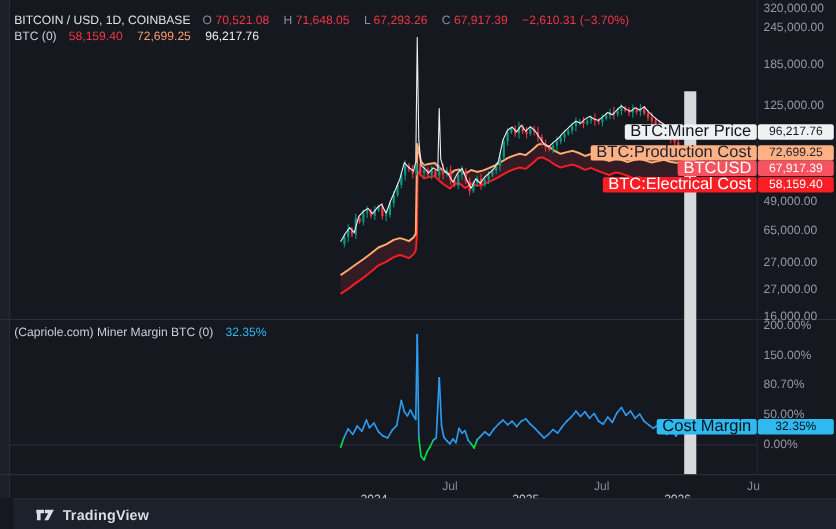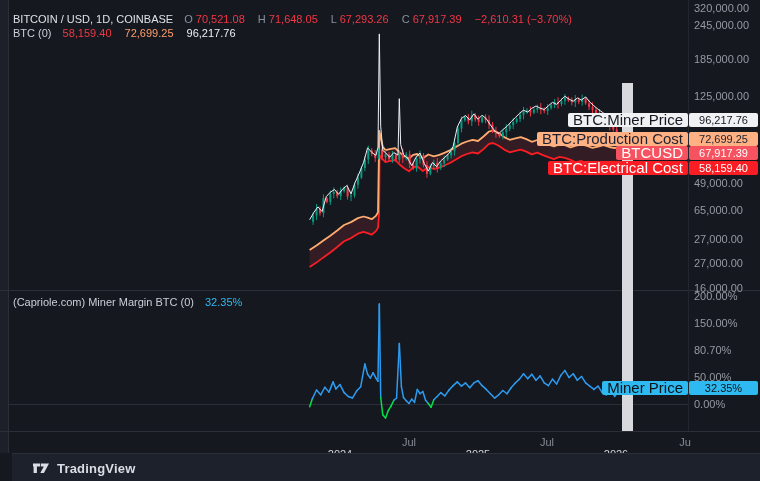--- a/index.html
+++ b/index.html
@@ -377,21 +377,21 @@
     </div>
   <div id="flags">
       <div class="flagname" style="top: 113px; background: rgb(240, 241, 243); color: rgb(19, 23, 34);">BTC:Miner Price</div>
       <div class="flagval" style="top: 113px; background: rgb(240, 241, 243); color: rgb(19, 23, 34);">96,217.76</div>
       <div class="flagname" style="top: 132px; background: rgb(255, 177, 131); color: rgb(28, 32, 48);">BTC:Production Cost</div>
       <div class="flagval" style="top: 132px; background: rgb(255, 177, 131); color: rgb(28, 32, 48);">72,699.25</div>
       <div class="flagname" style="top: 146px; background: rgb(247, 82, 95); color: rgb(255, 255, 255);">BTCUSD</div>
       <div class="flagval" style="top: 146px; background: rgb(247, 82, 95); color: rgb(255, 255, 255);">67,917.39</div>
       <div class="flagname" style="top: 161px; background: rgb(250, 29, 36); color: rgb(255, 255, 255);">BTC:Electrical Cost</div>
       <div class="flagval" style="top: 161px; background: rgb(250, 29, 36); color: rgb(255, 255, 255);">58,159.40</div>
-      <div class="flagname" style="top: 381px; background: rgb(46, 185, 240); color: rgb(12, 17, 22);">Miner Price</div>
+      <div class="flagname" style="top: 381px; background: rgb(46, 185, 240); color: rgb(12, 17, 22);">Cost Margin</div>
       <div class="flagval" style="top: 381px; background: rgb(46, 185, 240); color: rgb(12, 17, 22);">32.35%</div>
     </div>
 
   <div class="footer">
     <span class="tv-logo">
       <svg width="18" height="14" viewBox="0 0 18 14">
         <path fill="#dadde3" d="M1 2.5h7v3.1H4.9V12H1.6V5.6H1z"></path>
         <path fill="#dadde3" d="M8.8 2.5h8.2l-5.1 9.5H8.3l3.5-6.4H8.8z"></path>
       </svg>
     </span>

